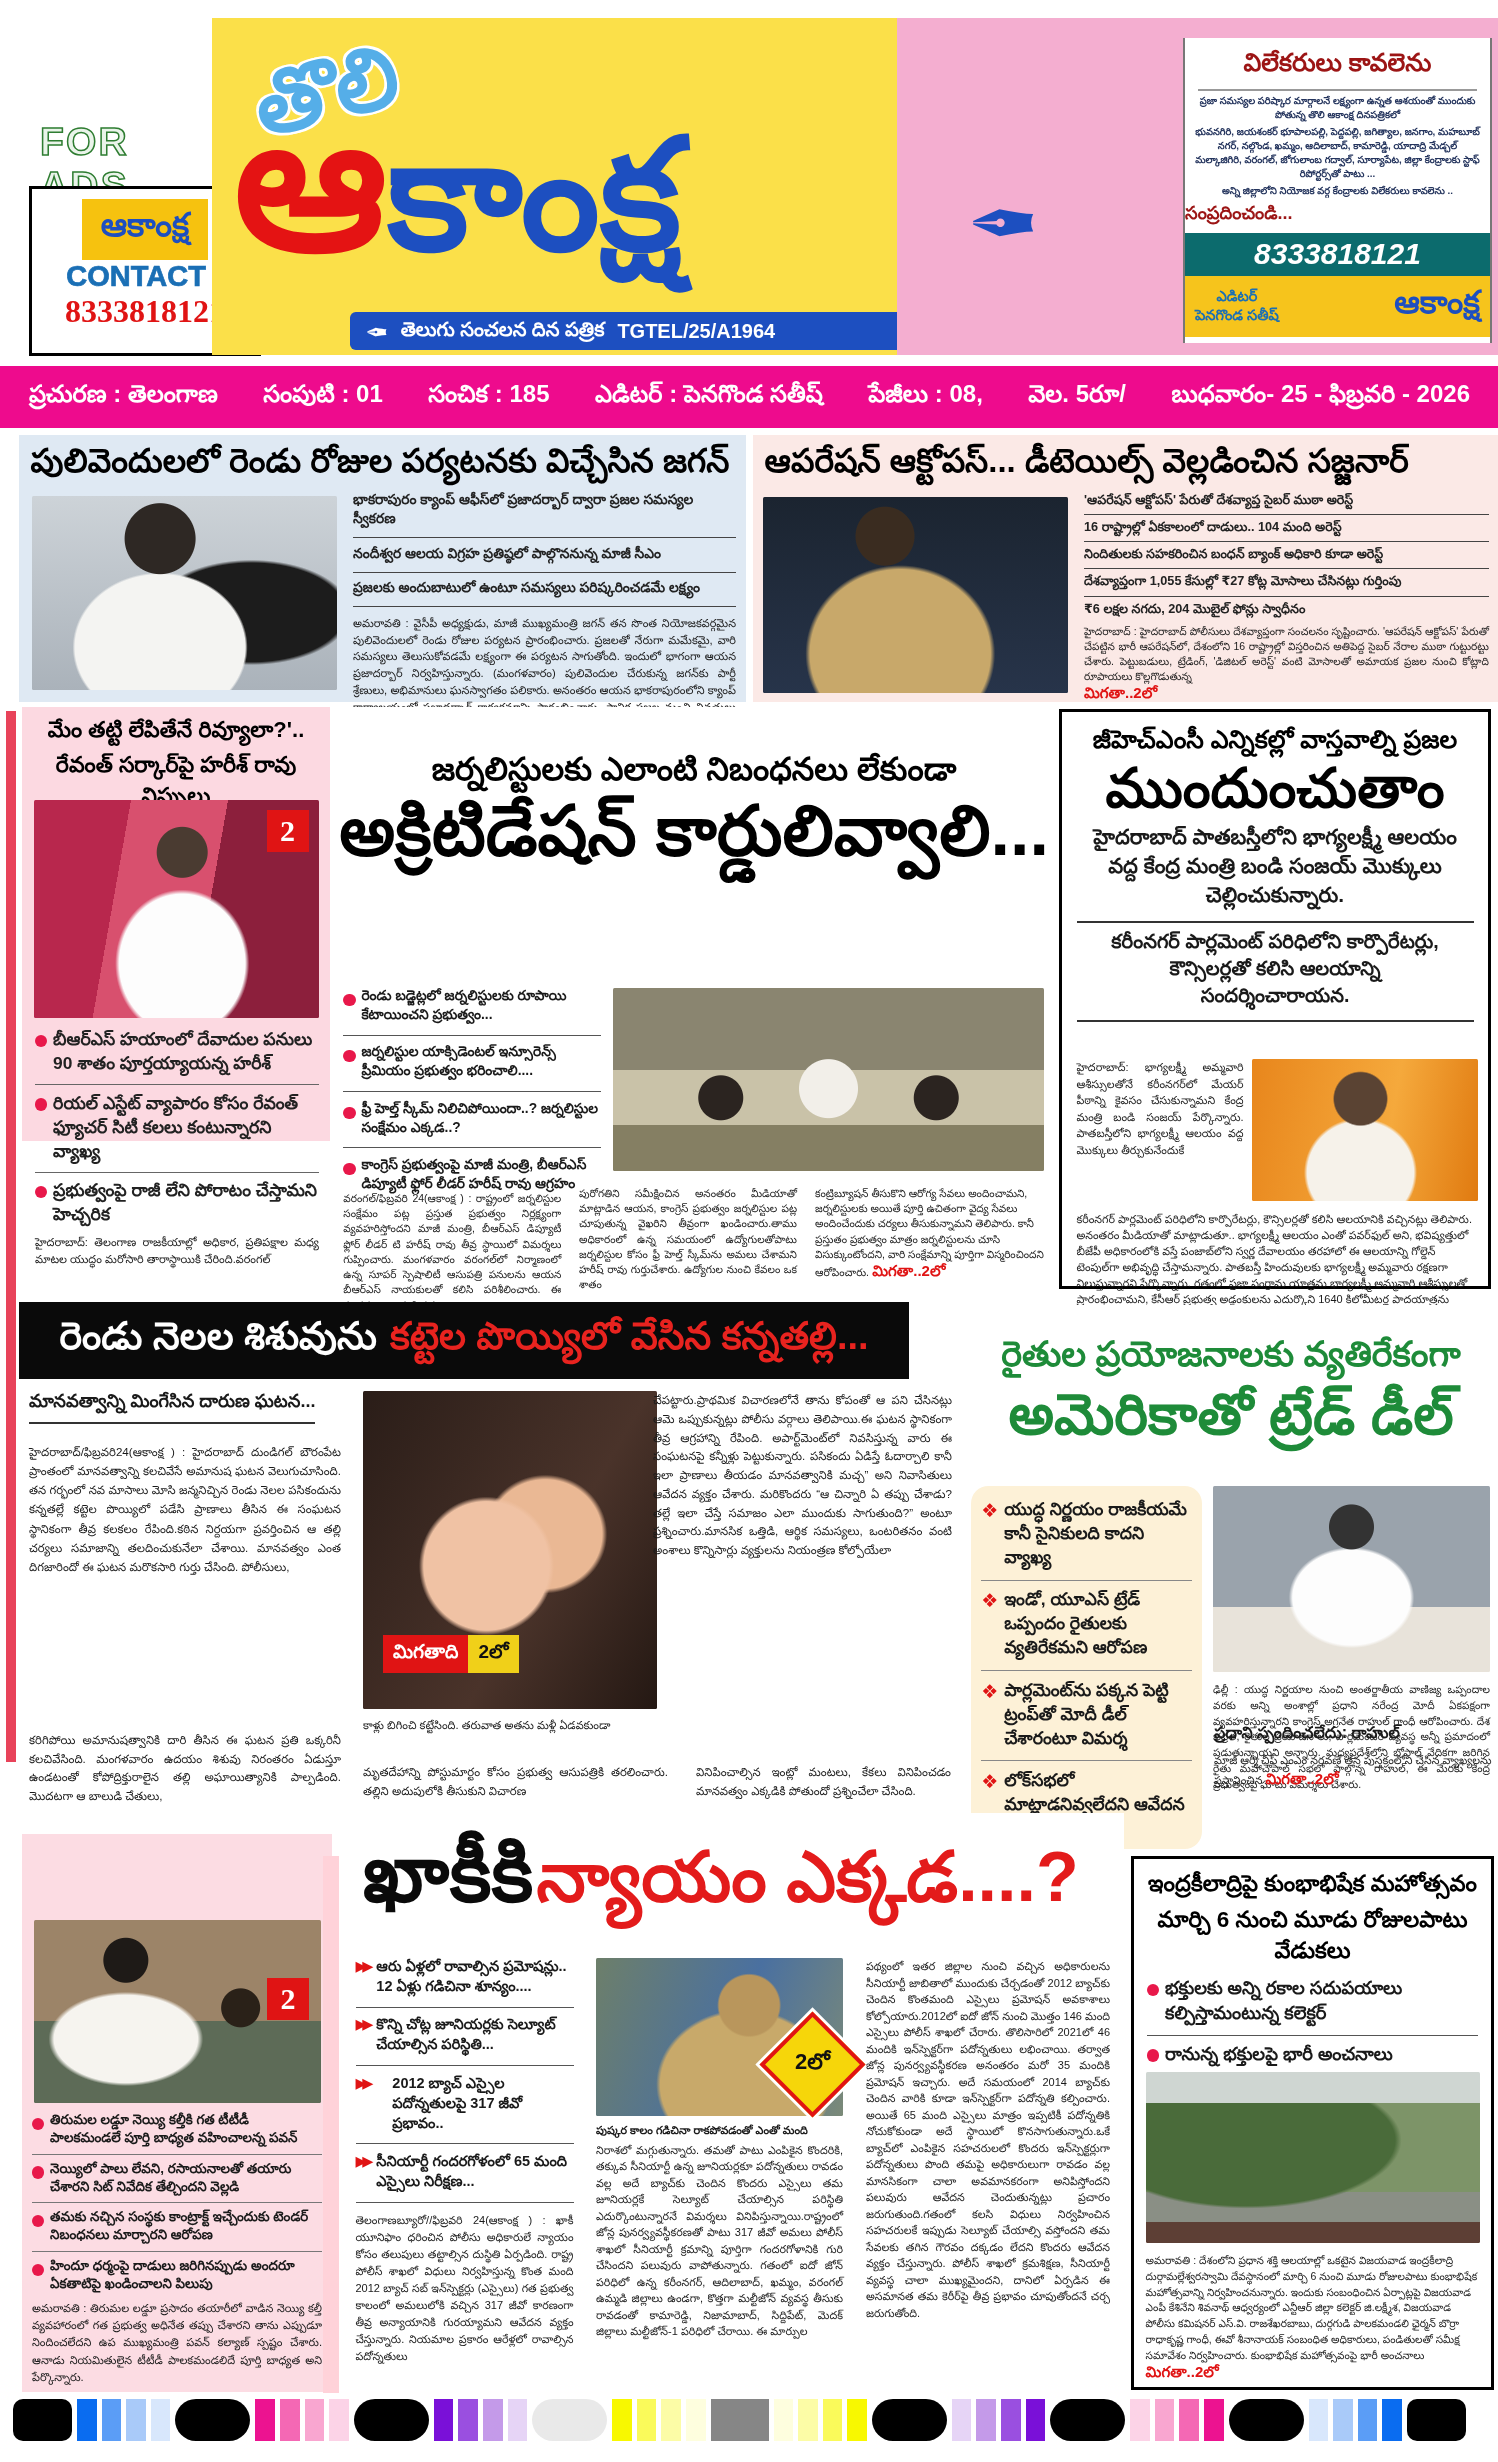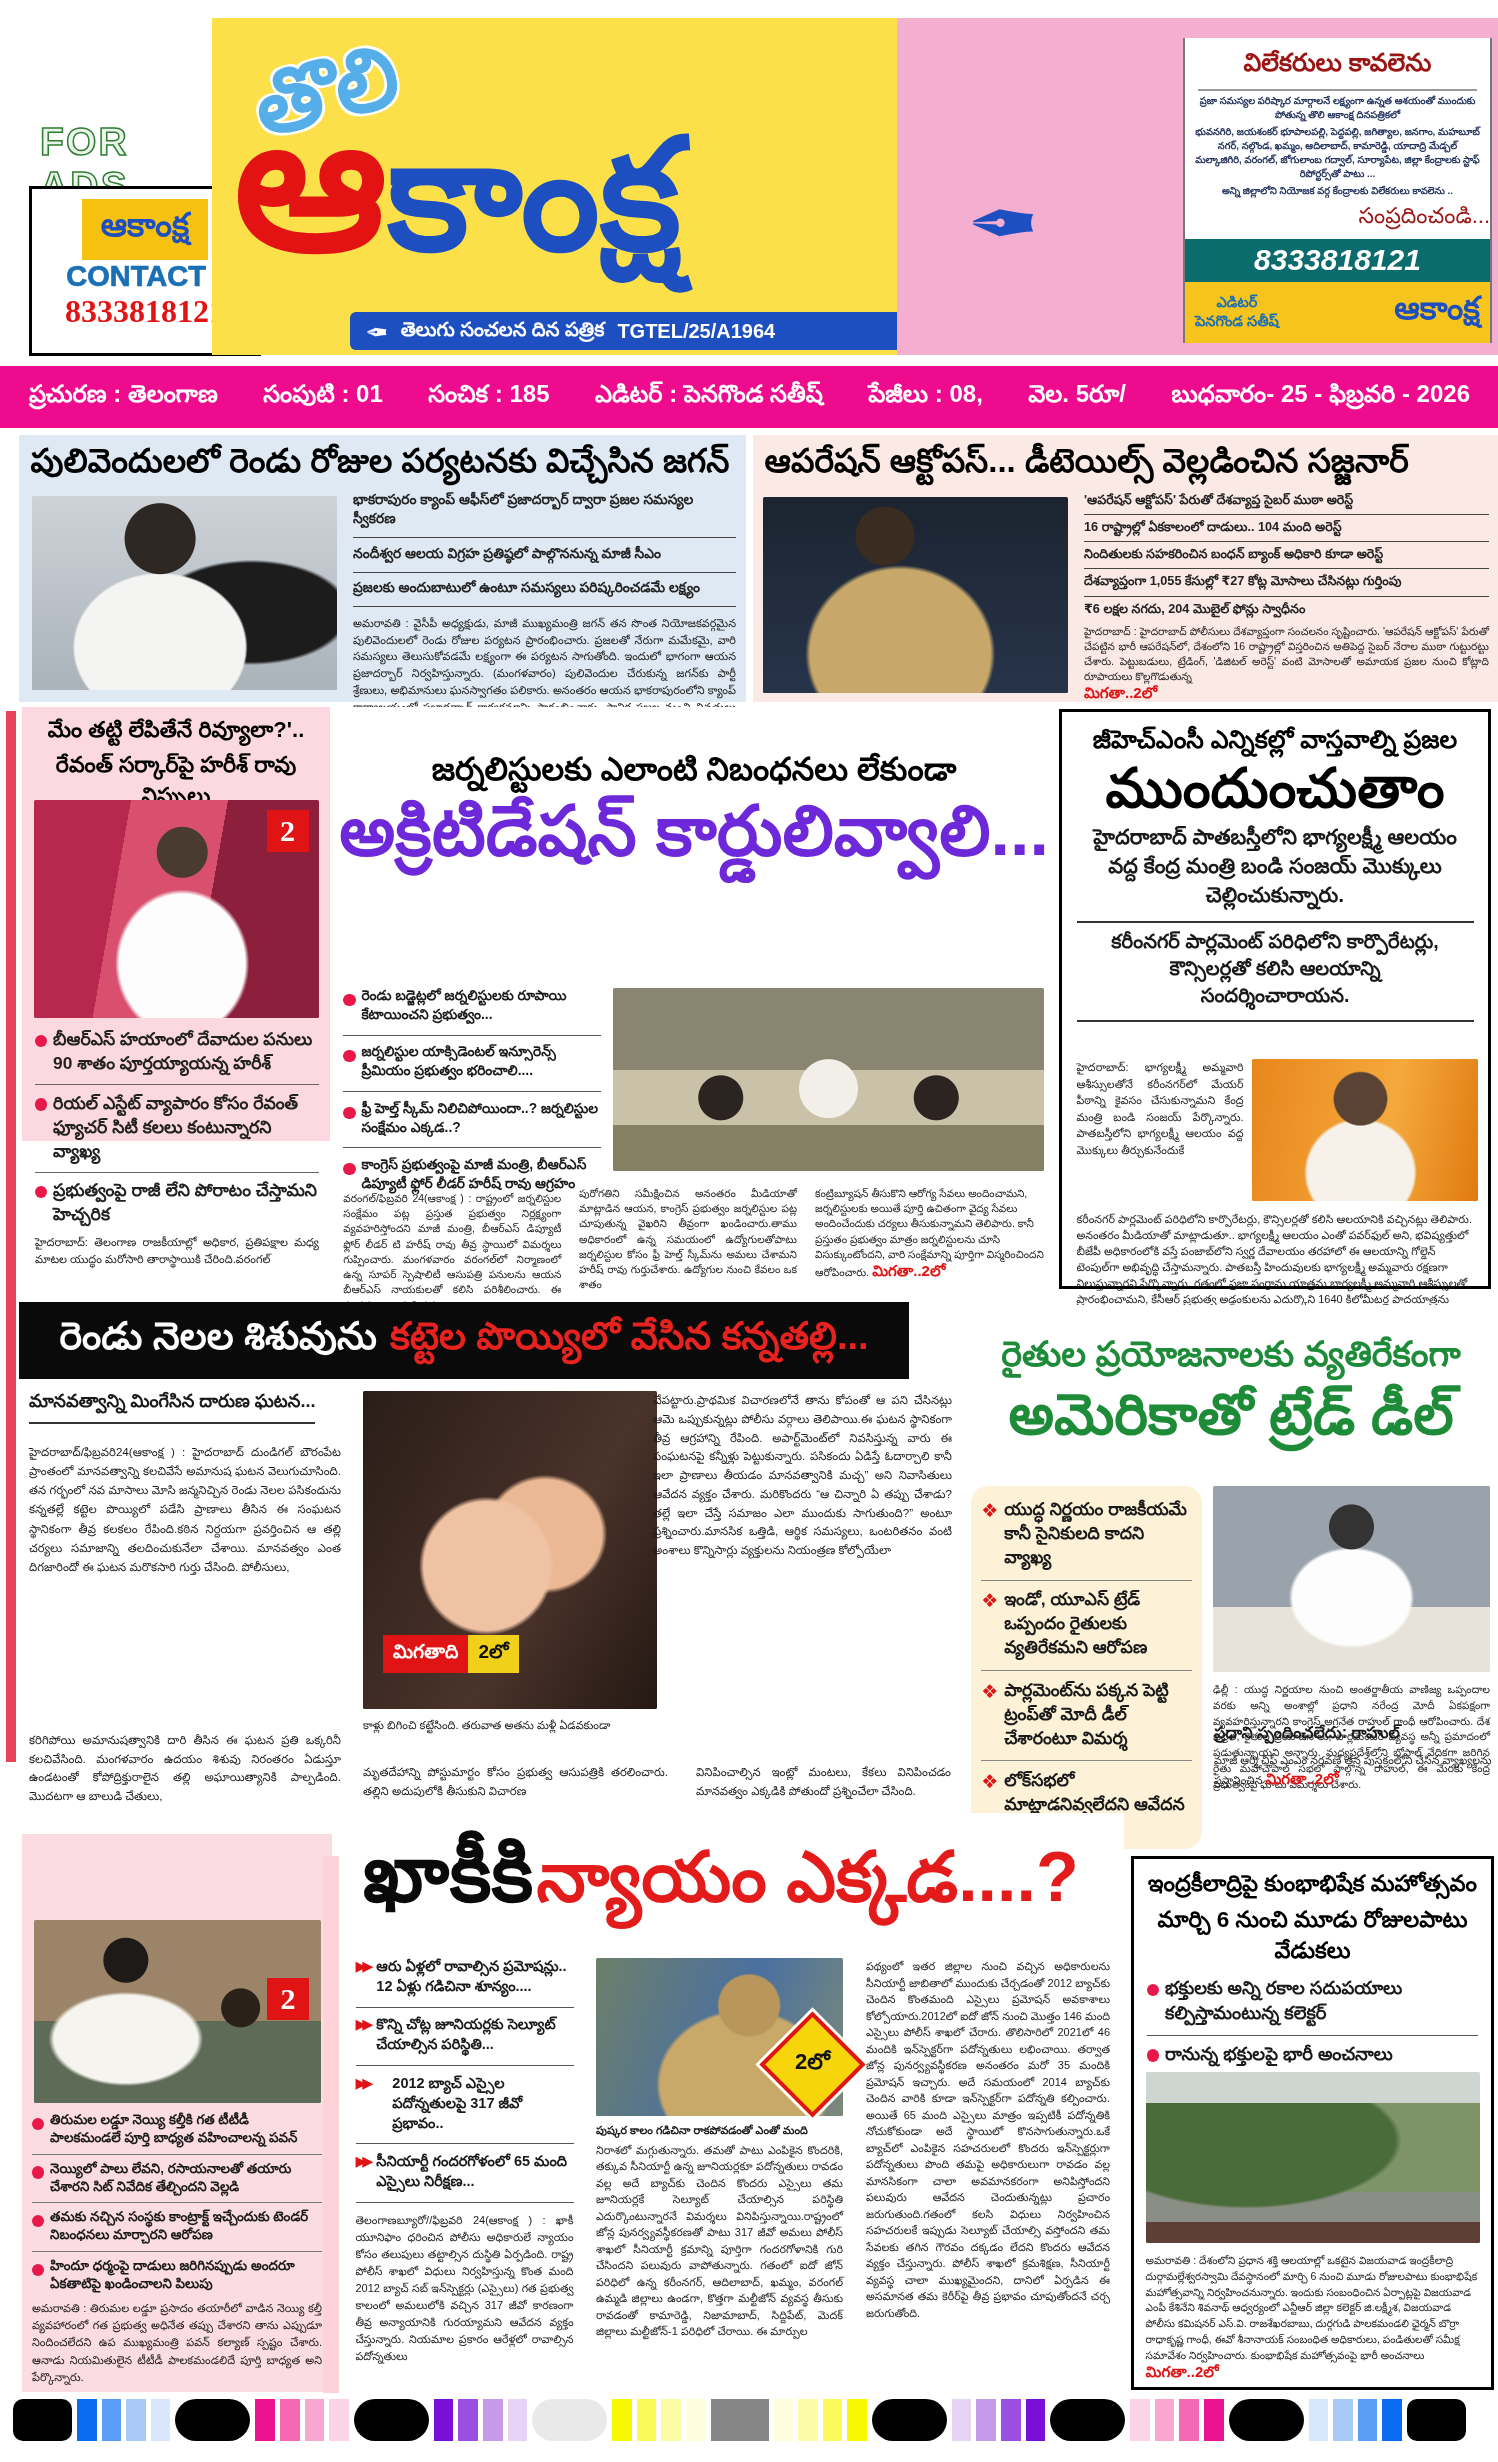--- a/index.html
+++ b/index.html
@@ -26,21 +26,21 @@
   .adbody{color:#25355e;font-weight:bold;text-align:center;}
   .tealband{background:#0c6b6d;color:#fff;font-weight:900;font-style:italic;text-align:center;}
   .yellowband{background:#f6c41c;display:flex;align-items:center;justify-content:space-between;padding:0 10px;}
   .infobar{background:#ee0b8d;color:#fff;display:flex;align-items:center;justify-content:space-between;font-weight:bold;font-size:24px;padding:0 29px;}
   
   .art-jagan{background:#dfe9f3;}
   .art-sajja{background:#fbe9e6;}
   .art-harish{background:#fcd9e1;}
   .headline{font-weight:900;color:#000000;}
   .subhead{font-weight:bold;color:#222;border-bottom:1.5px solid #444;padding-bottom:7.3px;margin-bottom:7.3px;}
-  .pinkhead{color:#6d28d9;font-weight:900;}
+  .pinkhead{color:#000000;font-weight:900;}
   .badge2{background:#e01414;color:#fff;font-weight:900;font-family:"Liberation Serif","DejaVu Serif",serif;
           width:42px;height:42px;display:flex;align-items:center;justify-content:center;font-size:30px;}
   .blackbanner{background:#0a0a0a;display:flex;align-items:center;justify-content:center;gap:13px;}
   .greenhead{color:#1e8b39;font-weight:900;text-align:center;}
   .creambox{background:#fdf1d7;border-radius:17.4px;}
   .diamond{color:#e01414;font-size:19px;margin-right:5.8px;}
   .arrows{color:#e01414;font-size:14.5px;letter-spacing:-4.4px;margin-right:7.3px;}
   .boxed{background:#fff;border:3.6px solid #000;}
   .khaki-black{color:#0a0a0a;font-weight:900;}
   .khaki-red{color:#e31b1b;font-weight:900;}
@@ -111,21 +111,21 @@
     </div>
   </div>
 
   <div class="abs adpanel" style="left:897px;top:18px;width:602px;height:337px;">
     <div class="abs" style="left:69px;top:152px;font-size:87px;color:#1d4fc0;transform:rotate(180deg);">✒</div>
     <div class="abs adcard" style="left:286px;top:20px;width:305px;height:305px;">
       <div class="adhead" style="font-size:25px;margin:10px 13px 4.4px;">విలేకరులు కావలెను</div>
       <div class="adbody" style="font-size:9.8px;margin:4.4px 11.6px 0;">ప్రజా సమస్యల పరిష్కార మార్గాలనే లక్ష్యంగా ఉన్నత ఆశయంతో ముందుకు పోతున్న తొలి ఆకాంక్ష దినపత్రికలో</div>
       <div class="adbody" style="font-size:9.8px;margin:2.9px 10px 0;">భువనగిరి, జయశంకర్ భూపాలపల్లి, పెద్దపల్లి, జగిత్యాల, జనగాం, మహబూబ్ నగర్, నల్గొండ, ఖమ్మం, ఆదిలాబాద్, కామారెడ్డి, యాదాద్రి మేడ్చల్ మల్కాజిగిరి, వరంగల్, జోగులాంబ గద్వాల్, సూర్యాపేట, జిల్లా కేంద్రాలకు స్టాఫ్ రిపోర్టర్స్‌తో పాటు ...</div>
       <div class="adbody" style="font-size:9.8px;margin:2.9px 11.6px 0;">అన్ని జిల్లాలోని నియోజక వర్గ కేంద్రాలకు విలేకరులు కావలెను ..</div>
-      <div style="color:#9c1515;font-weight:400;font-size:22px;text-align:right;margin-top:4.4px;">సంప్రదించండి...</div>
+      <div style="color:#9c1515;font-weight:700;font-size:18px;text-align:left;margin-top:4.4px;">సంప్రదించండి...</div>
       <div class="tealband" style="font-size:30px;margin-top:4.4px;padding:4.4px 0;">8333818121</div>
       <div class="yellowband" style="height:61px;">
         <div style="color:#1a6fb5;font-weight:900;font-size:14.5px;text-align:center;line-height:1.3;">
           <div>ఎడిటర్</div>
           <div>పెనగొండ సతీష్</div>
         </div>
         <div style="color:#1d4fc0;font-weight:900;font-size:32px;">ఆకాంక్ష</div>
       </div>
     </div>
   </div>

